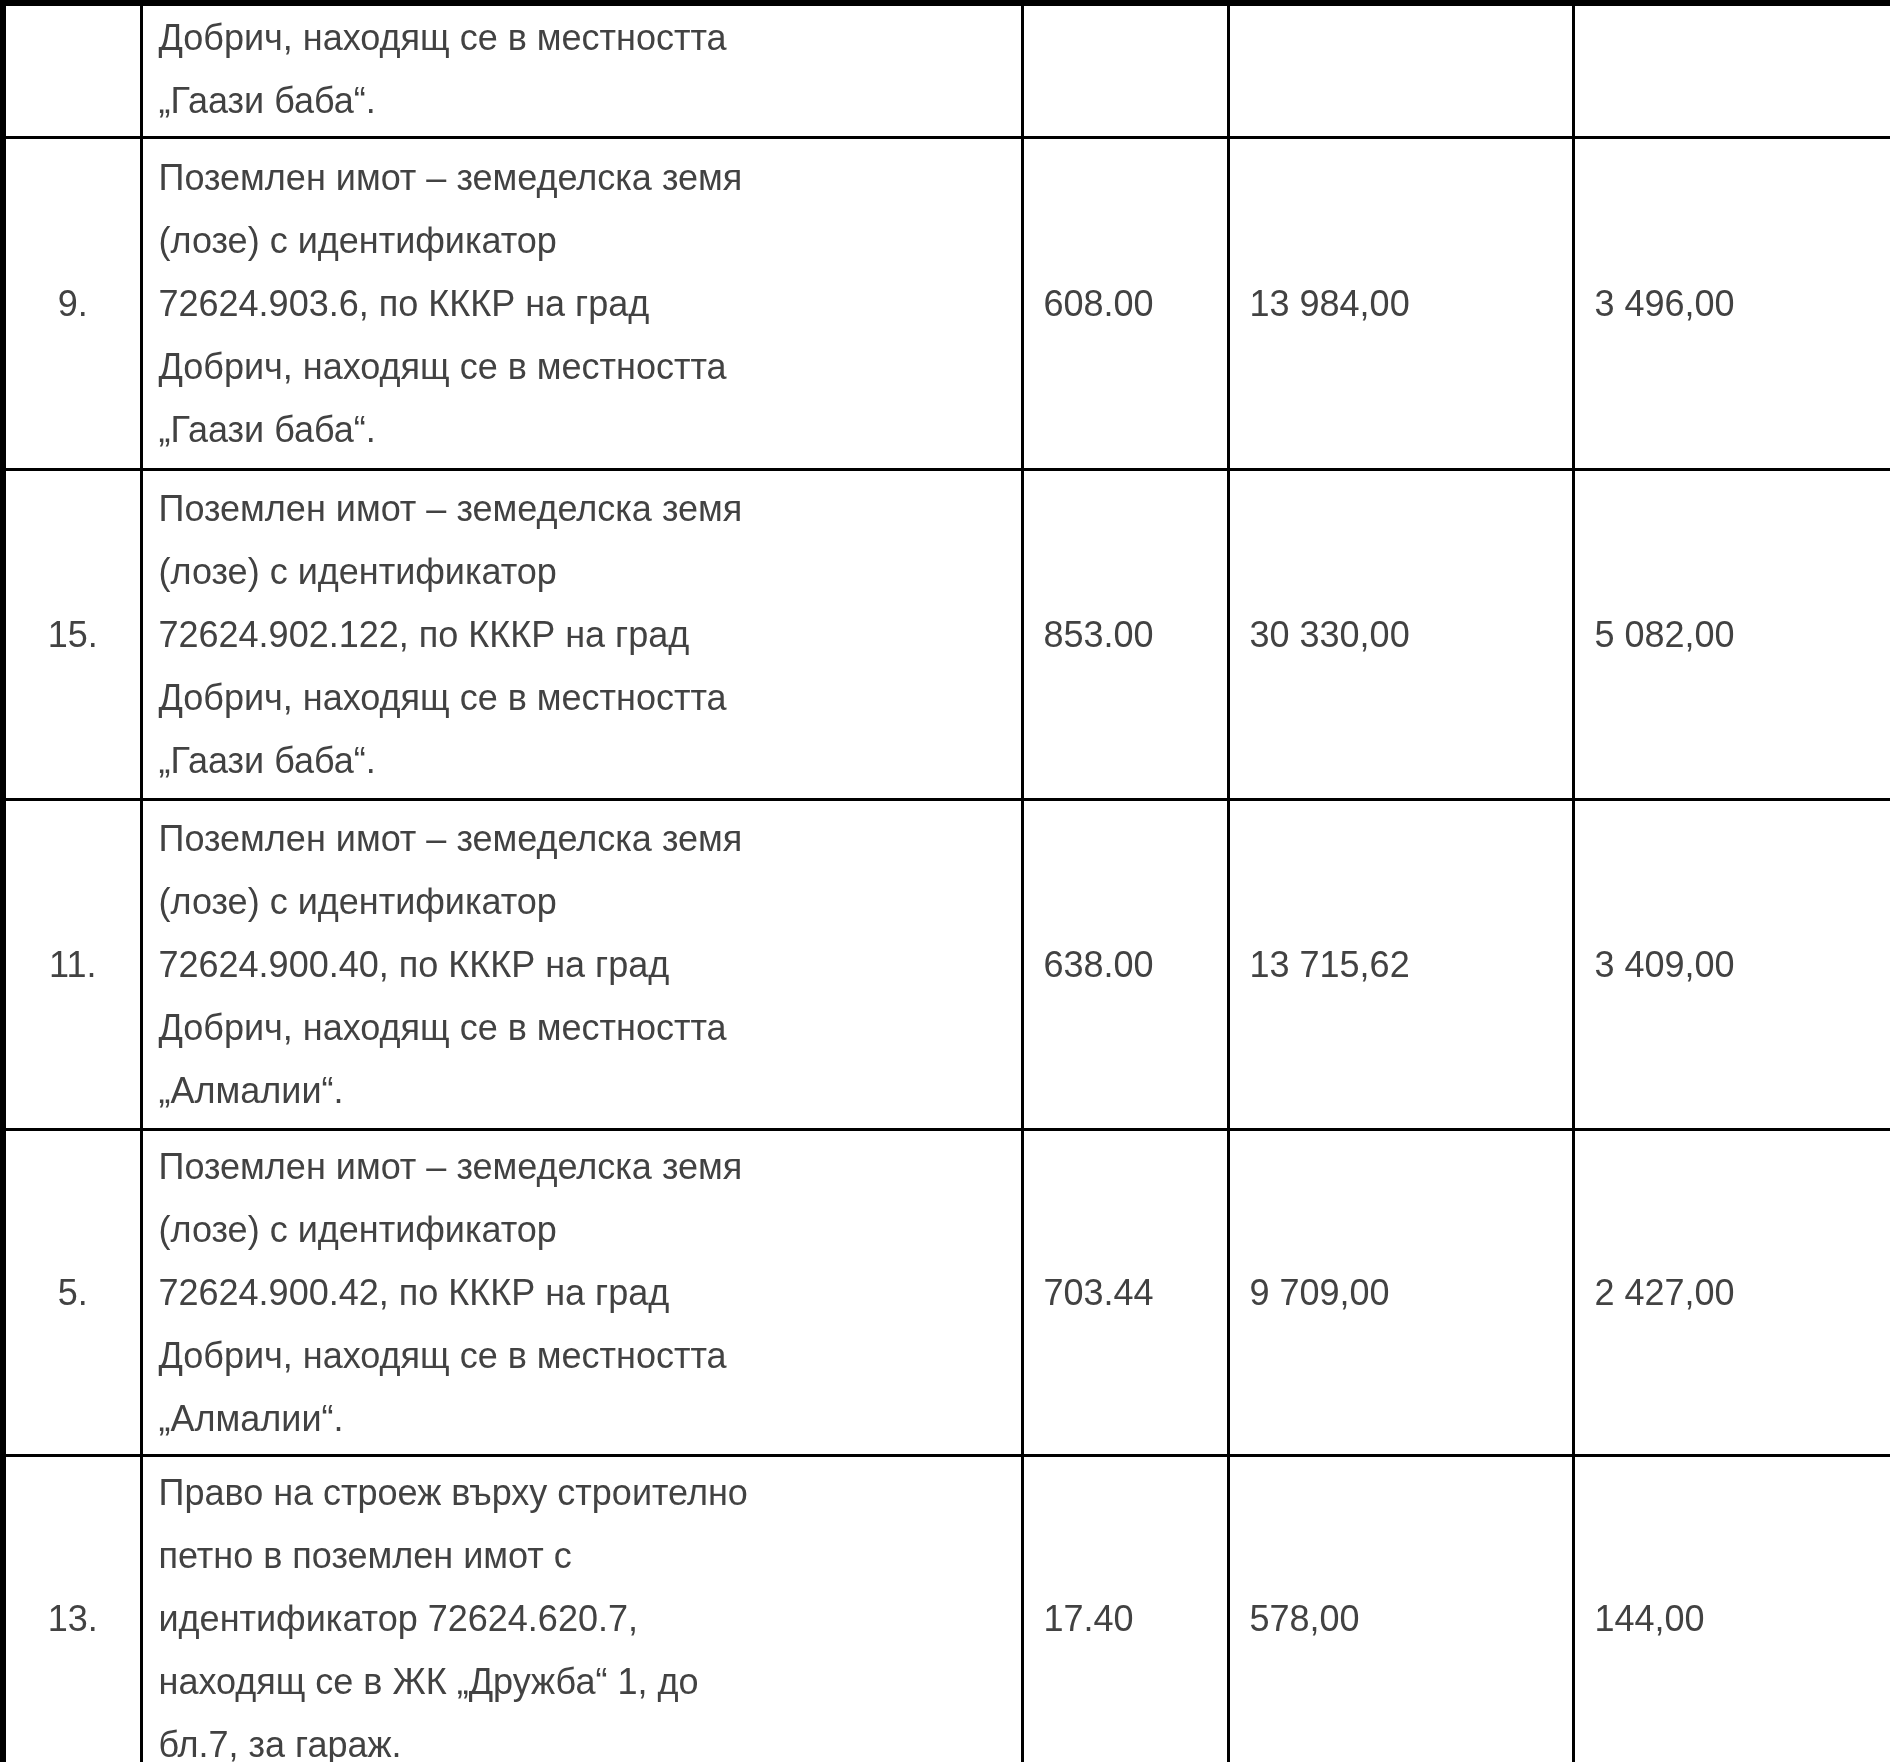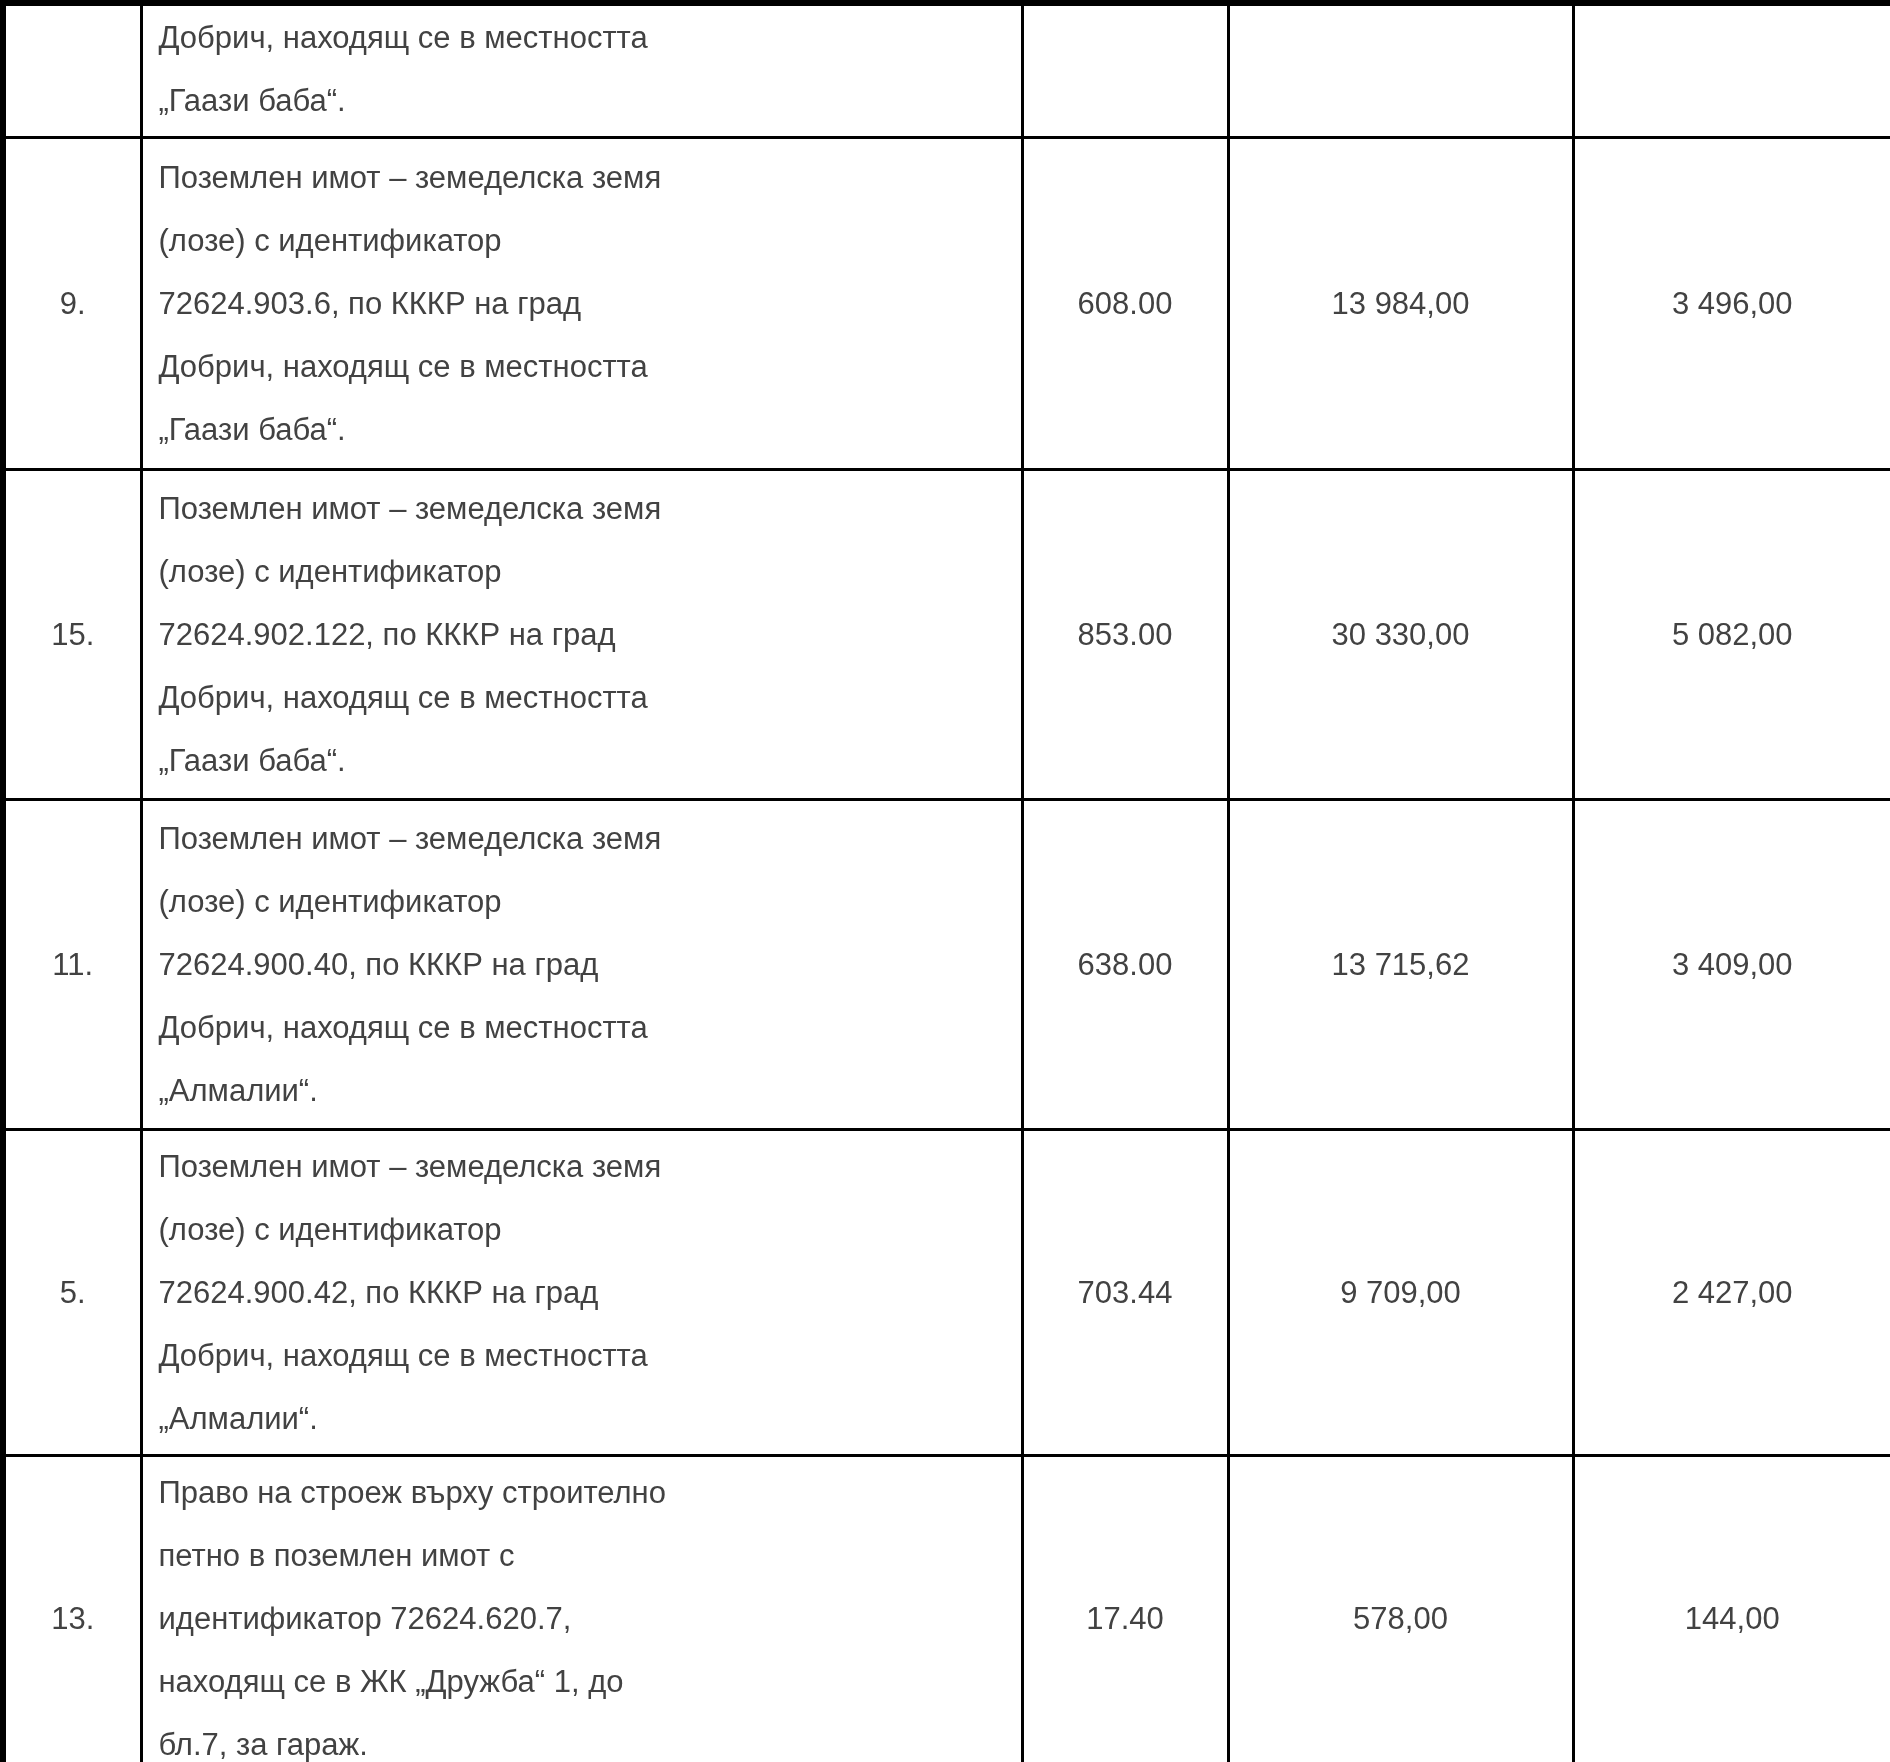--- a/index.html
+++ b/index.html
@@ -17,42 +17,41 @@
     border-collapse: collapse;
     table-layout: fixed;
     width: 1890px;
     height: 1762px;
     border: 6px solid #000000;
     font-family: "Liberation Sans", sans-serif;
     color: #424242;
   }
   table.doc-table td {
     border: 3px solid #000000;
-    font-size: 31px;
+    font-size: 36px;
     line-height: 63px;
     vertical-align: middle;
     overflow: hidden;
     background: #ffffff;
   }
   td.num-cell {
     text-align: center;
     padding: 0 4px;
   }
   td.desc-cell {
     text-align: left;
     white-space: pre-line;
     padding: 4px 10px 4px 16px;
   }
   td.desc-cell.v-top {
     vertical-align: top;
     padding-top: 0px;
   }
   td.center-cell {
-    text-align: center;
-    padding: 0 6px;
+    padding: 0 20px;
   }
 </style>
 </head>
 <body>
 
 <div class="page">
   <table class="doc-table">
     <colgroup>
       <col style="width:138px">
       <col style="width:881px">

